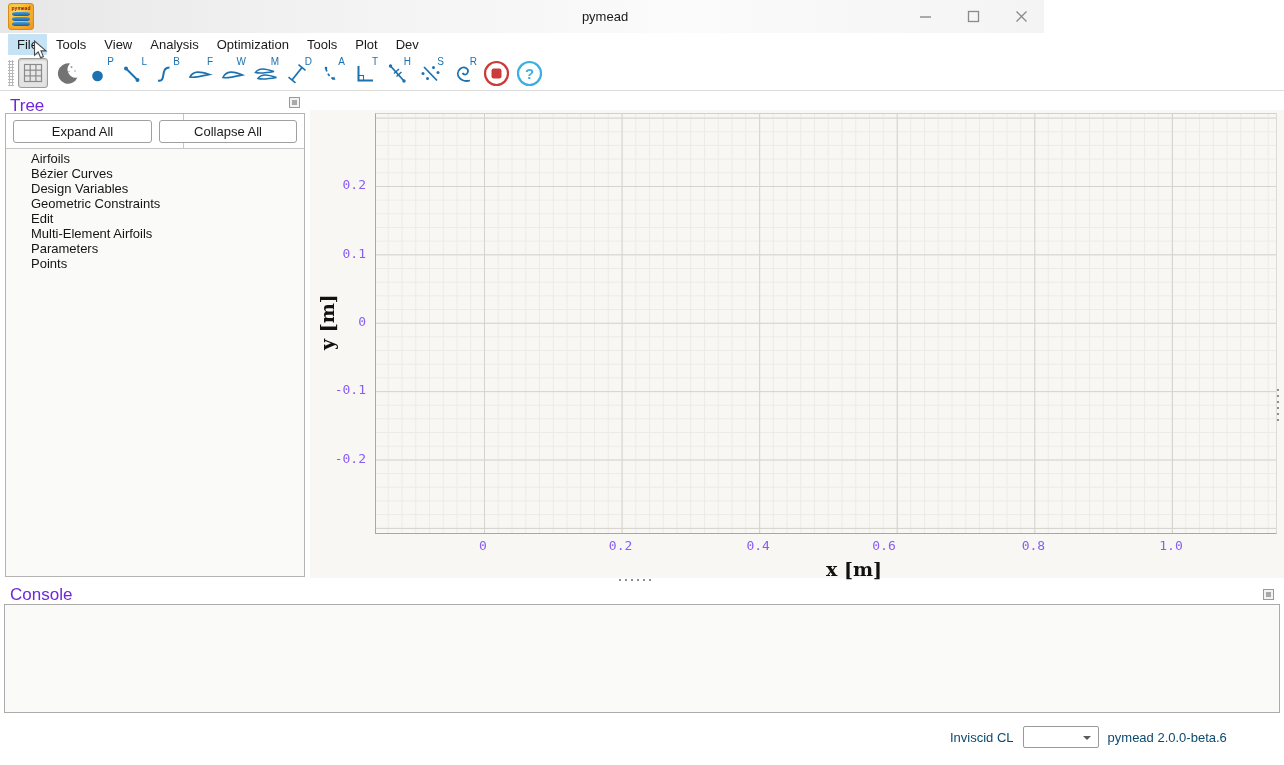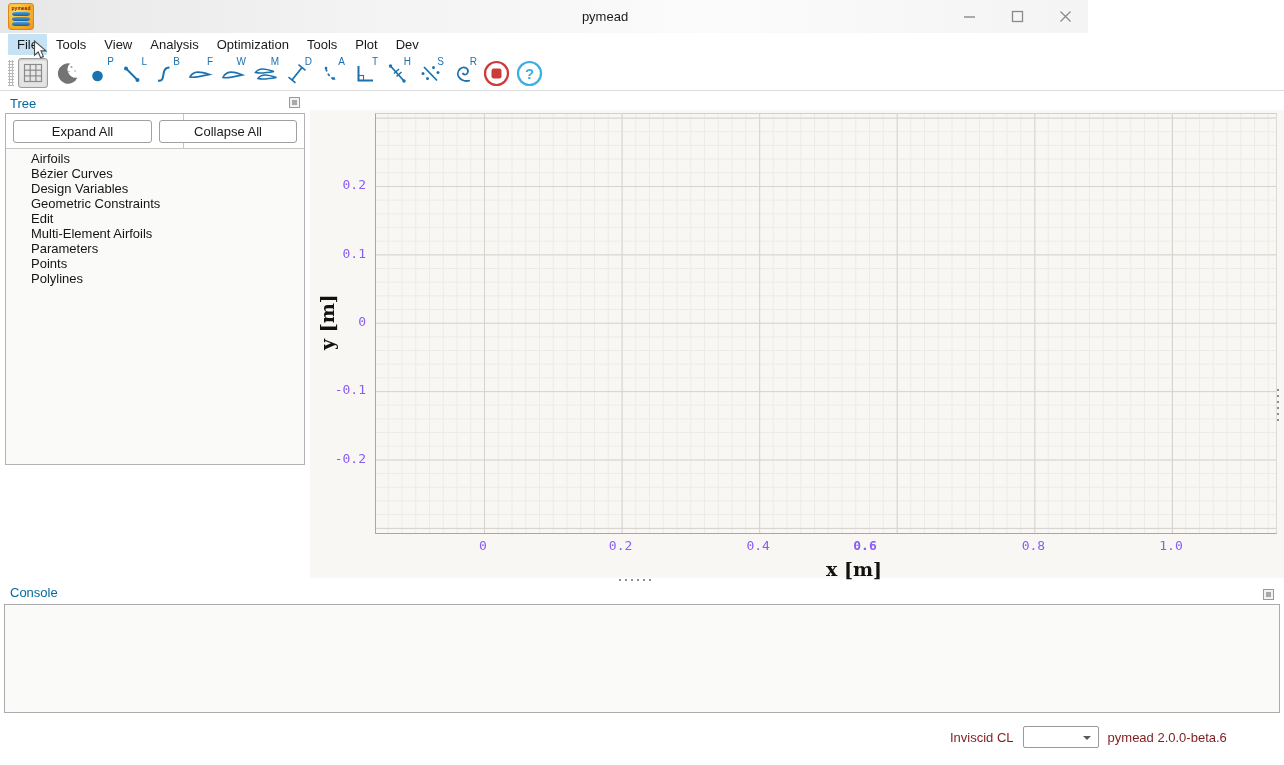--- a/index.html
+++ b/index.html
@@ -6,21 +6,20 @@
   body{
     width:1284px;height:765px;position:relative;overflow:hidden;
     background:#ffffff;
     font-family:"Liberation Sans", sans-serif;
     -webkit-font-smoothing:antialiased;
   }
   
   .titlebar{
     position:absolute;left:0;top:0;width:1044px;height:33px;
     background:linear-gradient(to right,#e7e7e7 0%,#f2f2f2 30%,#fbfbfb 65%,#f4f4f4 100%);
-    padding-left:44px;
   }
   .app-icon{
     position:absolute;left:8px;top:3px;width:26px;height:27px;border-radius:3px;
     background:radial-gradient(circle at 30% 30%,#ffd95e 0%,#f7b32b 55%,#ef8f1f 100%);
     border:1px solid #d8891c;box-sizing:border-box;overflow:hidden;
   }
   .app-icon .logo-text{font-size:5px;font-weight:bold;color:#8a1505;text-align:center;display:block;margin-top:1px;letter-spacing:0;}
   .app-icon .stripe{height:4px;border-radius:50% / 100%;background:linear-gradient(to bottom,#4a9fd8,#1c5f9e);margin:1px 3px 0 3px;}
   .win-title{
     position:absolute;left:0;top:0;width:1210px;height:33px;line-height:33px;
@@ -55,31 +54,31 @@
     position:absolute;top:1px;right:3px;font-size:10px;color:#1b72b1;line-height:10px;
     font-family:"Liberation Sans",sans-serif;
   }
   .tool.grid-btn{
     width:30px;height:30px;margin-right:3px;
     background:linear-gradient(to bottom,#ededed,#e2e2e2);
     border:1px solid #9c9c9c;border-radius:3px;box-sizing:border-box;
     box-shadow:inset 0 1px 2px rgba(0,0,0,0.18);
   }
   
-  .panel-title{font-size:13px;color:#0369a1;}
+  .panel-title{font-size:17px;color:#6d28d9;}
   .float-btn{
     position:absolute;width:11px;height:11px;border:1px solid #9a9a9a;background:#f2f2f2;
     box-sizing:border-box;display:flex;align-items:center;justify-content:center;
   }
   .float-btn::after{content:"";width:5px;height:5px;background:#a9a9a9;display:block;}
   
   .tree-panel{position:absolute;left:0;top:96px;width:310px;height:482px;}
   .tree-panel .panel-title{position:absolute;left:10px;top:0px;}
   .tree-box{
-    position:absolute;left:5px;top:17px;width:300px;height:352px;box-sizing:border-box;
+    position:absolute;left:5px;top:17px;width:300px;height:464px;box-sizing:border-box;
     border:1px solid #b3b3b3;background:#fafaf9;
   }
   .tree-header{
     position:absolute;left:0;top:0;width:100%;height:35px;background:#ffffff;
     border-bottom:1px solid #c6c6c6;box-sizing:border-box;
   }
   .tree-header .col-divider{position:absolute;left:177px;top:0;width:1px;height:35px;background:#c6c6c6;}
   .tree-btn{
     position:absolute;top:6px;height:23px;box-sizing:border-box;
     border:1px solid #a0a0a0;border-radius:3px;background:#ffffff;
@@ -121,21 +120,21 @@
   
   .console-panel{position:absolute;left:0;top:585px;width:1284px;height:130px;}
   .console-panel .panel-title{position:absolute;left:10px;top:0px;}
   .console-box{
     position:absolute;left:4px;top:19px;width:1276px;height:109px;box-sizing:border-box;
     border:1px solid #ababab;background:#fafaf9;font-size:13px;color:#222;padding:4px;
   }
   
   .statusbar{
     position:absolute;left:950px;top:726px;height:22px;display:flex;align-items:center;gap:9px;
-    font-size:13px;color:#7f1d1d;
+    font-size:13px;color:#0c4a6e;
   }
   .status-combo{
     position:relative;width:76px;height:22px;box-sizing:border-box;
     border:1px solid #9a9a9a;border-radius:2px;background:#ffffff;
   }
   .status-combo .arrow{
     position:absolute;right:7px;top:9px;width:0;height:0;
     border-left:4px solid transparent;border-right:4px solid transparent;border-top:4px solid #5a5a5a;
   }
 </style>
@@ -321,42 +320,41 @@
     </div>
     <div class="tree-list" id="tree-list">
         <div class="tree-item">Airfoils</div>
         <div class="tree-item">Bézier Curves</div>
         <div class="tree-item">Design Variables</div>
         <div class="tree-item">Geometric Constraints</div>
         <div class="tree-item">Edit</div>
         <div class="tree-item">Multi-Element Airfoils</div>
         <div class="tree-item">Parameters</div>
         <div class="tree-item">Points</div>
-        <div class="tree-item">Polylines</div>
       </div>
   </div>
 </div>
 
 <div class="geo-panel">
   <span class="panel-title">Geometry</span>
 
   <div class="plot-widget">
     <div class="viewbox"></div>
     <div id="y-ticks" style="position:absolute;left:0;top:3px;width:58px;height:419px;">
         <div class="tick-label" style="right: 2px; top: 71.2px; transform: translateY(-50%);">0.2</div>
         <div class="tick-label" style="right: 2px; top: 139.6px; transform: translateY(-50%);">0.1</div>
         <div class="tick-label" style="right: 2px; top: 208px; transform: translateY(-50%);">0</div>
         <div class="tick-label" style="right: 2px; top: 276.4px; transform: translateY(-50%);">-0.1</div>
         <div class="tick-label" style="right: 2px; top: 344.8px; transform: translateY(-50%);">-0.2</div>
       </div>
     <div id="x-ticks" style="position:absolute;left:65px;top:428px;width:900px;height:18px;">
         <div class="tick-label" style="left: 108px; top: 0px; transform: translateX(-50%);">0</div>
         <div class="tick-label" style="left: 245.6px; top: 0px; transform: translateX(-50%);">0.2</div>
         <div class="tick-label" style="left: 383.2px; top: 0px; transform: translateX(-50%);">0.4</div>
-        <div class="tick-label" style="left: 490px; top: 0px; transform: translateX(-50%); font-weight: bold;">0.6</div>
+        <div class="tick-label" style="left: 509px; top: 0px; transform: translateX(-50%);">0.6</div>
         <div class="tick-label" style="left: 658.4px; top: 0px; transform: translateX(-50%);">0.8</div>
         <div class="tick-label" style="left: 796px; top: 0px; transform: translateX(-50%);">1.0</div>
       </div>
     <div class="axis-label" style="left:510px;top:448px;transform:translateX(-50%);margin-left:34px;">x [m]</div>
     <div class="axis-label" style="left:17px;top:212px;transform:translate(-50%,-50%) rotate(-90deg);">y [m]</div>
   </div>
 </div>
 
 <div class="h-splitter-dots">
     <i></i>

